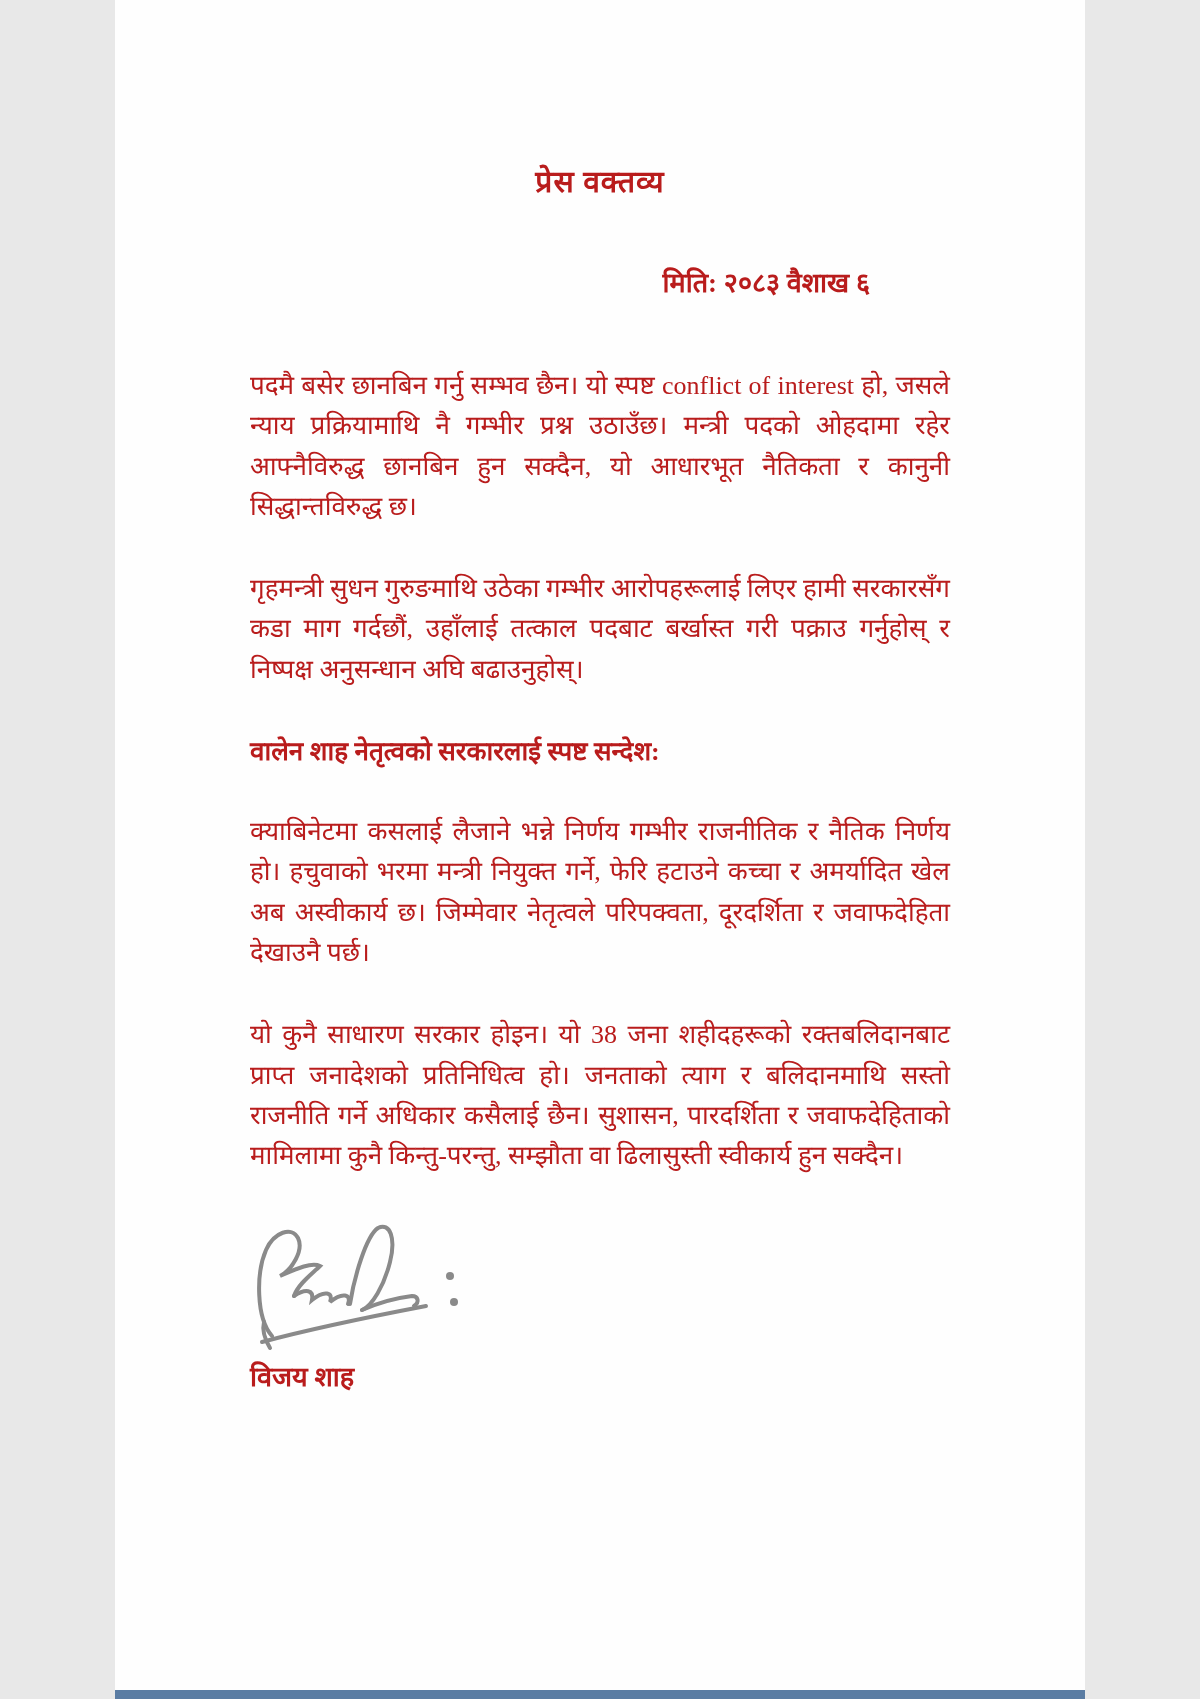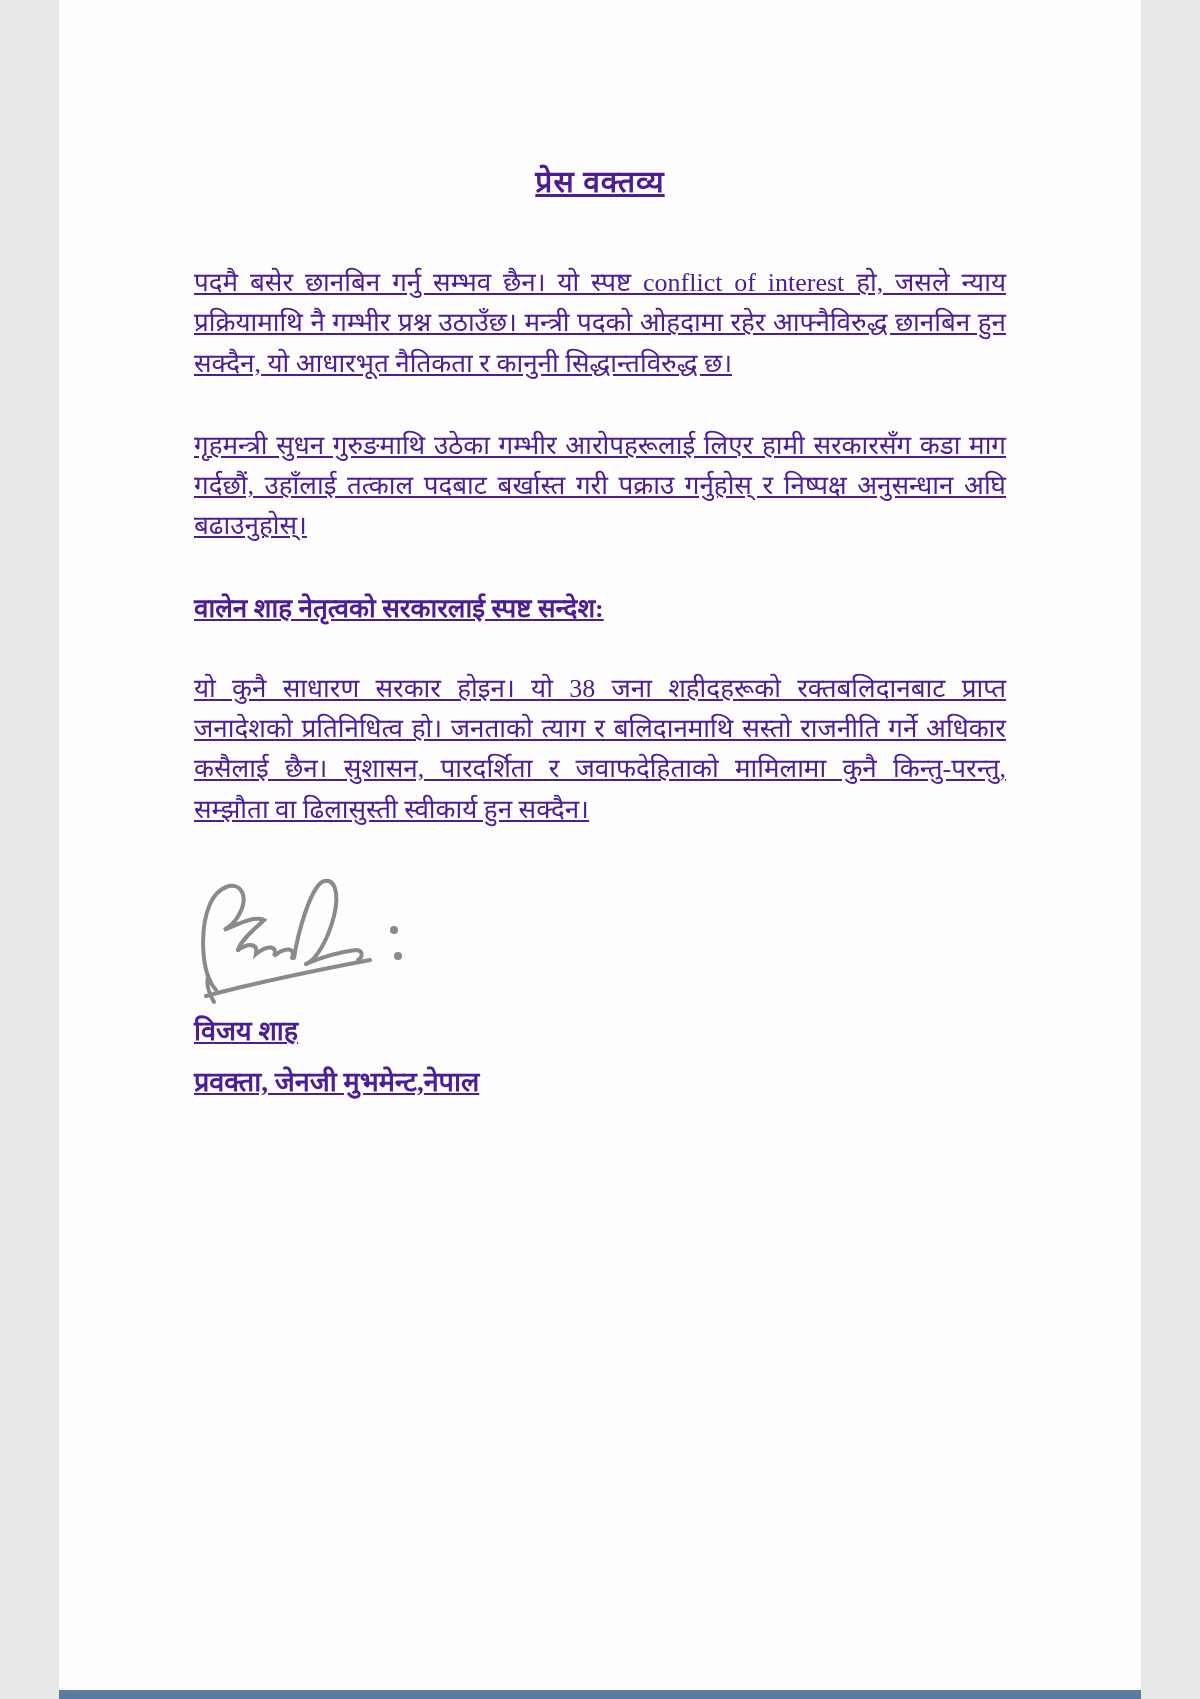--- a/index.html
+++ b/index.html
@@ -2,27 +2,26 @@
 <html><head>
 <meta charset="utf-8">
 <style>
   * { margin: 0; padding: 0; box-sizing: border-box; }
   html, body {
     background: #e8e8e8;
     font-family: "Liberation Serif", "DejaVu Serif", serif;
   }
   .page {
     position: relative;
-    width: 1082px;
+    width: 970px;
     height: 1699px;
     margin: 0 auto;
     background: #fefefe;
-    color: #4c1d95;
+    color: #b91c1c;
     overflow: hidden;
-    text-decoration: underline;
   }
   .scan-line {
     position: absolute;
     top: 0;
     left: 1160px;
     width: 2px;
     height: 100%;
     background: #dcdcdc;
     opacity: 0.8;
   }
@@ -90,27 +89,29 @@
 </head>
 <body>
 
 <div class="page">
   <div class="scan-line"></div>
 
   <div class="content">
 
     <div class="doc-title">प्रेस वक्तव्य</div>
 
+    <div class="date-line">मिति: २०८३ वैशाख ६</div>
 
     <p class="para">पदमै बसेर छानबिन गर्नु सम्भव छैन। यो स्पष्ट conflict of interest हो, जसले न्याय प्रक्रियामाथि नै गम्भीर प्रश्न उठाउँछ। मन्त्री पदको ओहदामा रहेर आफ्नैविरुद्ध छानबिन हुन सक्दैन, यो आधारभूत नैतिकता र कानुनी सिद्धान्तविरुद्ध छ।</p>
 
     <p class="para">गृहमन्त्री सुधन गुरुङमाथि उठेका गम्भीर आरोपहरूलाई लिएर हामी सरकारसँग कडा माग गर्दछौं, उहाँलाई तत्काल पदबाट बर्खास्त गरी पक्राउ गर्नुहोस् र निष्पक्ष अनुसन्धान अघि बढाउनुहोस्।</p>
 
     <div class="section-heading">वालेन शाह नेतृत्वको सरकारलाई स्पष्ट सन्देश:</div>
 
+    <p class="para">क्याबिनेटमा कसलाई लैजाने भन्ने निर्णय गम्भीर राजनीतिक र नैतिक निर्णय हो। हचुवाको भरमा मन्त्री नियुक्त गर्ने, फेरि हटाउने कच्चा र अमर्यादित खेल अब अस्वीकार्य छ। जिम्मेवार नेतृत्वले परिपक्वता, दूरदर्शिता र जवाफदेहिता देखाउनै पर्छ।</p>
 
     <p class="para">यो कुनै साधारण सरकार होइन। यो 38 जना शहीदहरूको रक्तबलिदानबाट प्राप्त जनादेशको प्रतिनिधित्व हो। जनताको त्याग र बलिदानमाथि सस्तो राजनीति गर्ने अधिकार कसैलाई छैन। सुशासन, पारदर्शिता र जवाफदेहिताको मामिलामा कुनै किन्तु-परन्तु, सम्झौता वा ढिलासुस्ती स्वीकार्य हुन सक्दैन।</p>
 
 
     <div class="signature-block">
       <svg class="signature-svg" width="280" height="135" viewBox="0 0 280 135">
         <g fill="none" stroke="#8a8a8a" stroke-width="4" stroke-linecap="round">
           <path d="M18 118 C 2 100 2 55 12 32 C 20 14 38 8 44 20 C 50 32 38 52 26 58 C 44 50 58 44 66 48 C 58 56 44 66 40 78"></path>
           <path d="M40 78 C 52 70 60 72 58 82 C 70 72 80 74 76 84 C 88 74 98 76 94 86"></path>
           <path d="M96 86 C 100 60 112 18 124 10 C 136 4 142 20 136 44 C 130 68 118 88 108 92"></path>
@@ -119,20 +120,19 @@
           <path d="M16 130 C 10 120 8 112 10 104"></path>
         </g>
         <g fill="#8a8a8a">
           <circle cx="196" cy="58" r="4"></circle>
           <circle cx="200" cy="84" r="4"></circle>
         </g>
       </svg>
 
       <div class="signer-name">विजय शाह</div>
 
-      <div class="signer-role">प्रवक्ता, जेनजी मुभमेन्ट,नेपाल</div>
 
     </div>
 
   </div>
 
   <div class="bottom-bar"></div>
 </div>
 
 </body></html>

